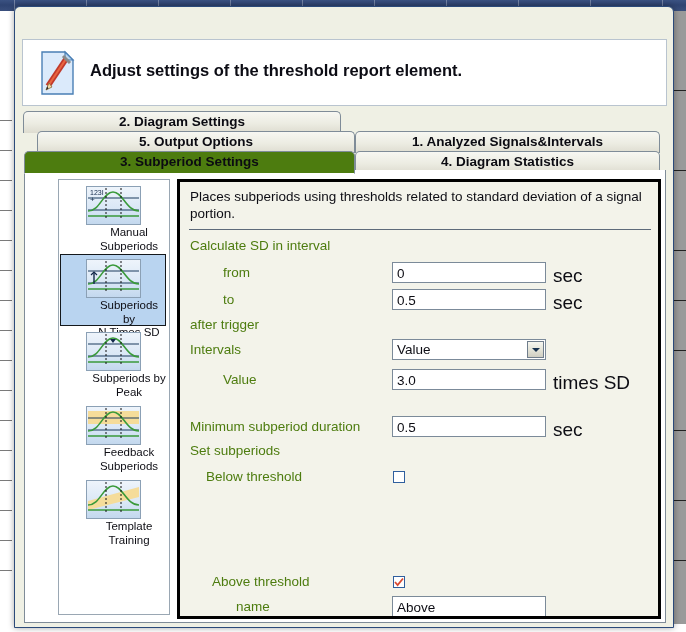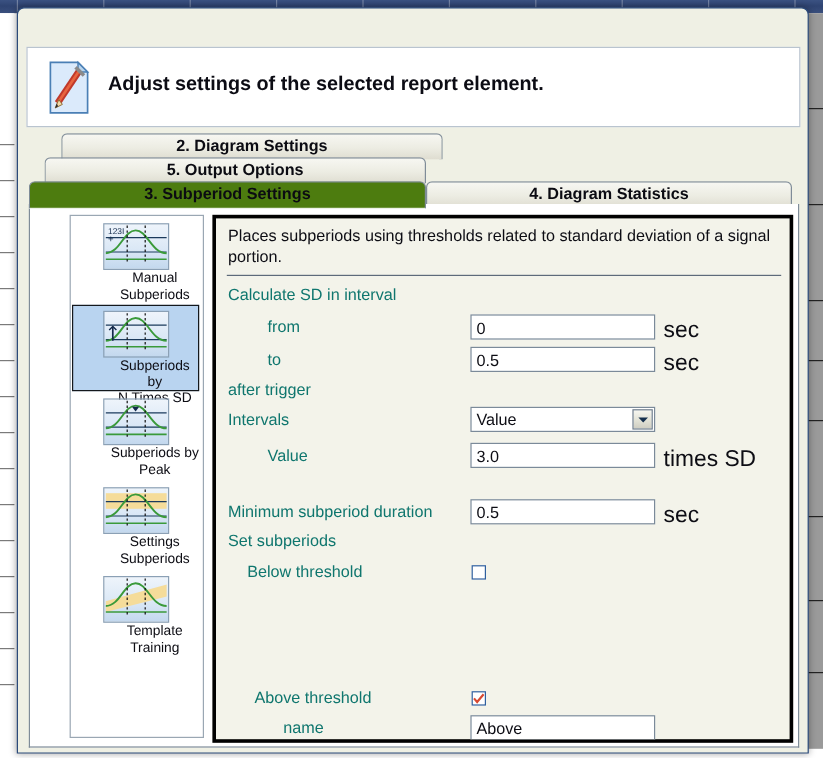--- a/index.html
+++ b/index.html
@@ -153,21 +153,21 @@
   #desc {
     position: absolute; left: 10px; top: 6px; width: 460px;
     font-size: 13.5px; color: #0d0d14; line-height: 17px;
     font-family: "Liberation Sans", sans-serif;
   }
   #desc-rule {
     position: absolute; left: 9px; top: 47px; width: 462px; height: 1px;
     background: #5d6a7a;
   }
   .f-label {
-    position: absolute; font-size: 13.5px; color: #0f766e;
+    position: absolute; font-size: 13.5px; color: #4d7c0f;
     font-family: "Liberation Sans", sans-serif; white-space: nowrap;
   }
   .f-input {
     position: absolute; height: 21px;
     background: #ffffff; border: 1px solid #7b8a99;
     font-size: 13.5px; color: #0d0d14; padding: 0 0 0 4px;
     font-family: "Liberation Sans", sans-serif;
     line-height: 21px; box-sizing: border-box;
   }
   .f-unit {
@@ -259,32 +259,35 @@
       <svg width="38" height="46" viewBox="0 0 38 46">
         <path d="M3 2 H26 L34 10 V44 H3 Z" fill="#dbeafb" stroke="#4a7fb5" stroke-width="1.4"></path>
         <path d="M26 2 L26 10 L34 10 Z" fill="#b7d4ee" stroke="#4a7fb5" stroke-width="1.2"></path>
         <path d="M9 36 L27 9" stroke="#c0392b" stroke-width="5.5" stroke-linecap="butt"></path>
         <path d="M9 36 L27 9" stroke="#e8643f" stroke-width="2.2"></path>
         <path d="M7 40 L10 33 L13 37 Z" fill="#f2d9a8" stroke="#8a6a32" stroke-width="0.8"></path>
         <path d="M7 40 L9.5 38.6 L8.2 36.2 Z" fill="#2b2b2b"></path>
         <path d="M24 6 L31 13" stroke="#8a8a8a" stroke-width="3"></path>
       </svg>
     </div>
-    <div id="header-title">Adjust settings of the selected report element.</div>
+    <div id="header-title">Adjust settings of the threshold report element.</div>
   </div>
 
   <div id="tabstrip">
-    <div class="tab" id="tab0" style="left:36px; top:0px; width:316px;">
+    <div class="tab" id="tab0" style="left:8px; top:0px; width:316px;">
       <span>2. Diagram Settings</span>
     </div>
     <div class="tab" id="tab1" style="left:22px; top:20px; width:316px;">
       <span>5. Output Options</span>
     </div>
     <div class="tab active" id="tab2" style="left:9px; top:40px; width:329px;">
       <span>3. Subperiod Settings</span>
+    </div>
+    <div class="tab" id="tab3" style="left:340px; top:20px; width:303px;">
+      <span>1. Analyzed Signals&amp;Intervals</span>
     </div>
     <div class="tab" id="tab4" style="left:340px; top:40px; width:303px;">
       <span>4. Diagram Statistics</span>
     </div>
   </div>
 
   <div id="tabpage">
 
     <div id="sidebar">
 
@@ -351,21 +354,21 @@
             <rect x="0" y="4" width="51" height="13" fill="#f5dc9a"></rect>
             <line x1="0" y1="11" x2="51" y2="11" stroke="#1b3a5c" stroke-width="1"></line>
             <line x1="0" y1="23" x2="51" y2="23" stroke="#1b3a5c" stroke-width="1"></line>
             <line x1="0" y1="29" x2="51" y2="29" stroke="#3a9a3a" stroke-width="1.3"></line>
             <path d="M0 24 C12 24 15 5 25 5 C35 5 38 24 51 24" fill="none" stroke="#3a9a3a" stroke-width="1.6"></path>
             <line x1="18" y1="1" x2="18" y2="33" stroke="#111" stroke-width="1" stroke-dasharray="2,2"></line>
             <line x1="33" y1="1" x2="33" y2="33" stroke="#111" stroke-width="1" stroke-dasharray="2,2"></line>
           </svg>
         </div>
         <div class="side-label">
-          <span>Settings</span><br>
+          <span>Feedback</span><br>
           <span>Subperiods</span>
         </div>
       </div>
 
       <div class="side-item" style="top:296px;">
         <div class="side-thumb">
           <svg width="51" height="35" viewBox="0 0 51 35">
             <path d="M0 20 L51 6 L51 16 L0 29 Z" fill="#f5dc9a"></path>
             <line x1="0" y1="29" x2="51" y2="29" stroke="#3a9a3a" stroke-width="1.3"></line>
             <path d="M0 24 C12 24 15 5 25 5 C35 5 38 24 51 24" fill="none" stroke="#3a9a3a" stroke-width="1.6"></path>

